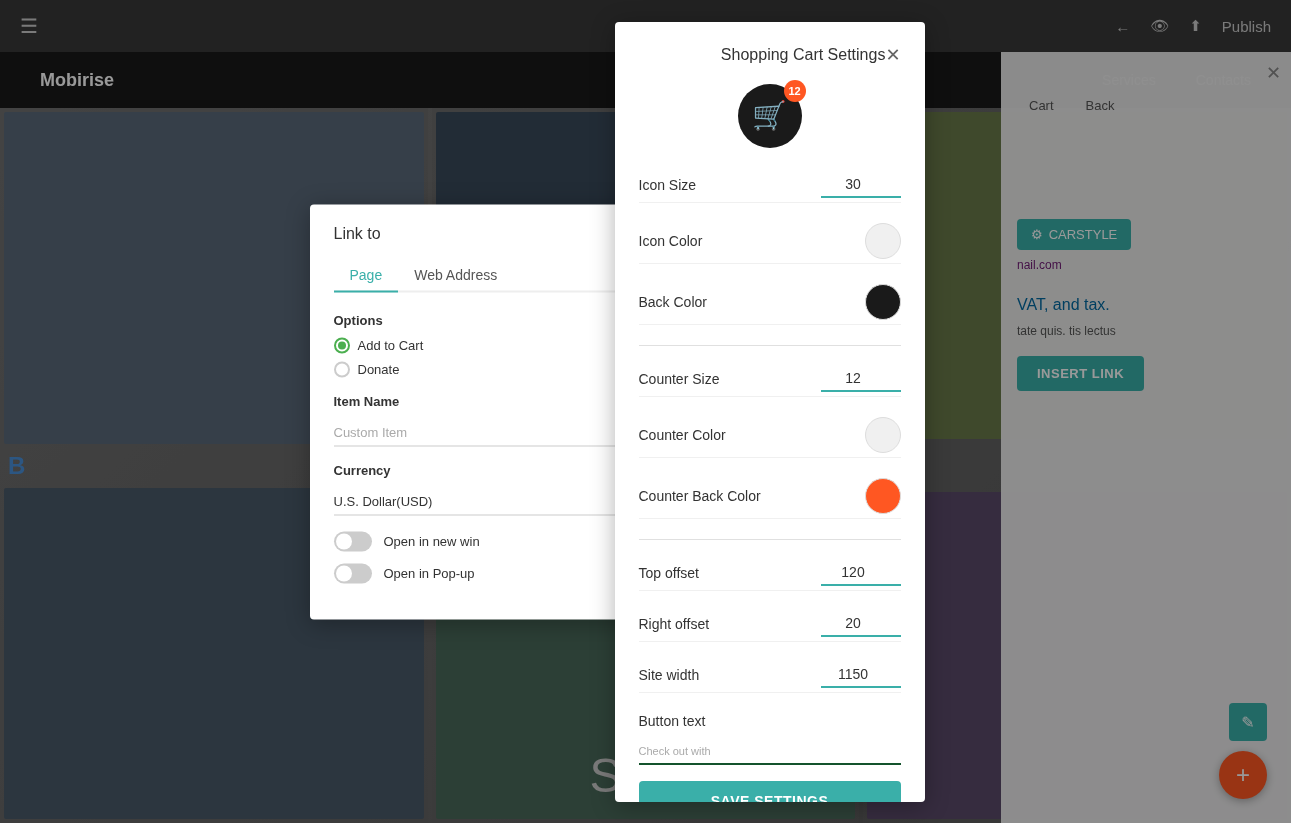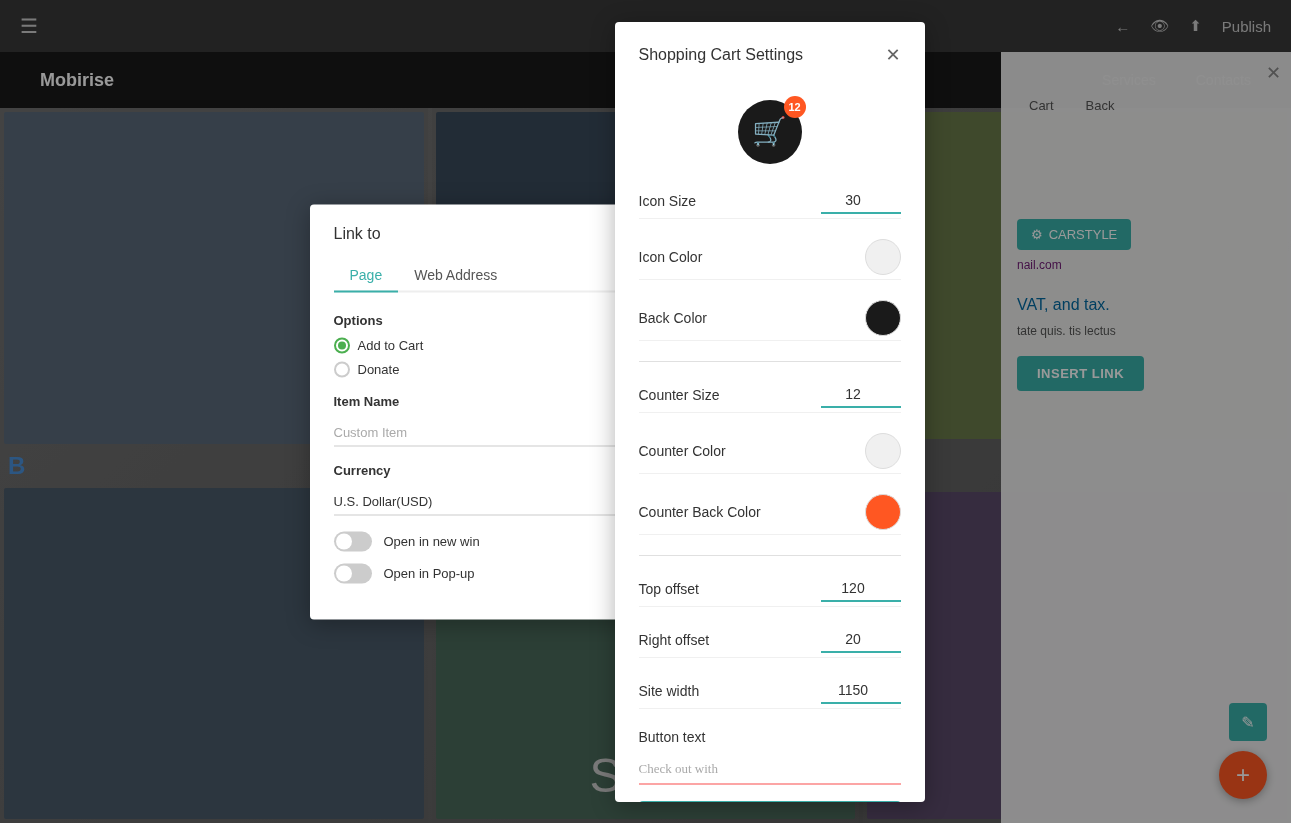--- a/index.html
+++ b/index.html
@@ -331,22 +331,22 @@
       box-shadow: 0 4px 24px rgba(0,0,0,0.3);
       z-index: 21;
       padding: 24px;
       max-height: 780px;
       overflow-y: auto;
     }
 
     .cart-dialog-header {
       display: flex;
       align-items: center;
-      justify-content: space-between;
-      margin-bottom: 36px;
+      justify-content: flex-end;
+      margin-bottom: 20px;
     }
 
     .cart-dialog-title {
       font-size: 16px;
       font-weight: 500;
       color: #333;
     }
 
     .close-btn {
       cursor: pointer;
@@ -466,27 +466,26 @@
 
     .button-text-label {
       font-size: 14px;
       color: #333;
       margin-bottom: 10px;
     }
 
     .button-text-input {
       width: 100%;
       border: none;
-      border-bottom: 2px solid #fca5a5;
+      border-bottom: 2px solid #14532d;
       padding: 6px 0;
-      font-size: 13px;
+      font-size: 11px;
       color: #333;
       outline: none;
       background: transparent;
-      font-family: Liberation Serif, serif;
     }
 
     .button-text-input::placeholder {
       color: #aaa;
     }
 
     
     .cart-settings-dialog::-webkit-scrollbar {
       width: 4px;
     }

